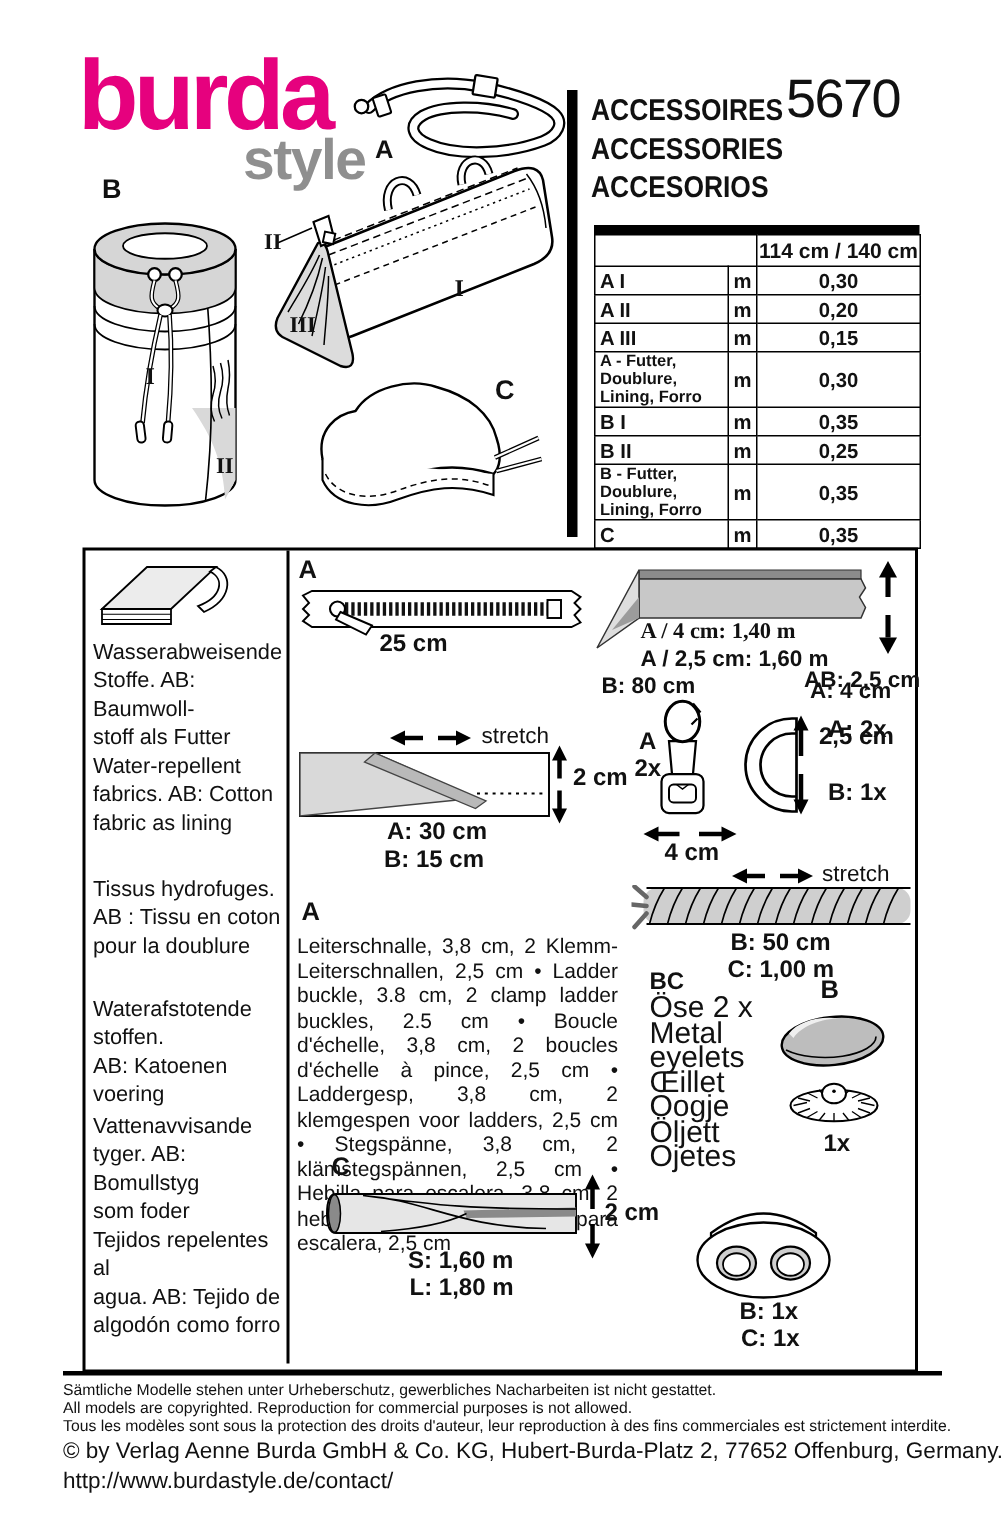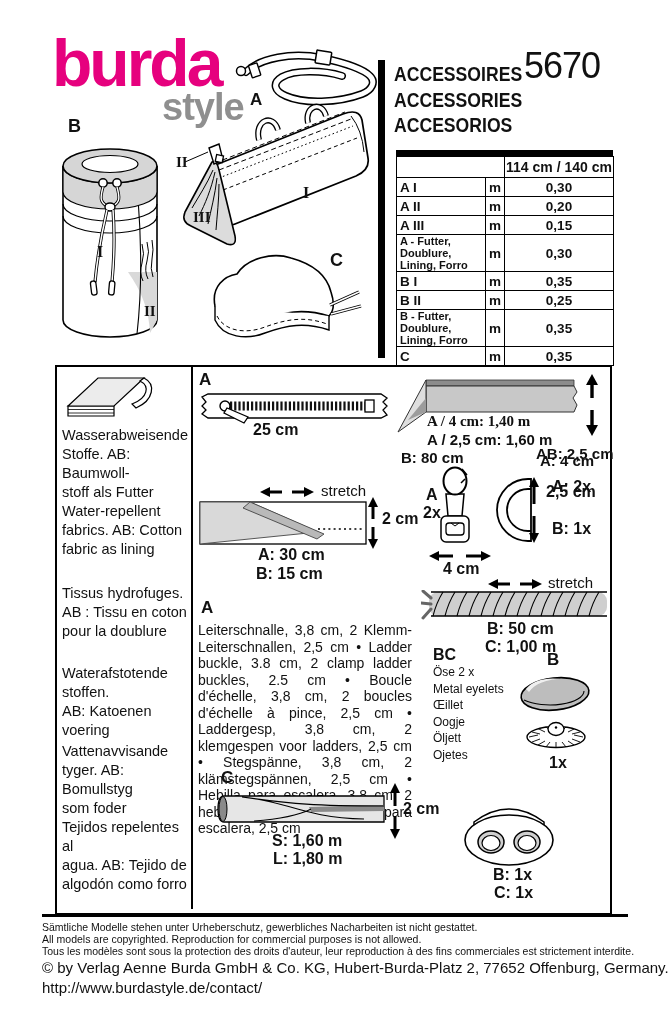--- a/index.html
+++ b/index.html
@@ -21,21 +21,21 @@
   table.yard td{border:1.6px solid #000;font-weight:bold;font-size:13.5px;padding:0 3px;overflow:hidden;}
   table.yard td.item{text-align:left;}
   table.yard td.unit,table.yard td.qty{text-align:center;padding:0;}
   table.yard tr.h td{height:20px;font-size:14px;}
   table.yard tr.r td{height:18px;}
   table.yard tr.f td{height:31px;}
   table.yard td.small2{font-size:11px;line-height:12px;white-space:pre-line;}
   .mainbox{border:2px solid #000;}
   .divline{background:#000;}
   .justify{font-size:14px;line-height:16.5px;text-align:justify;}
-  .names{font-size:12px;line-height:16.5px;white-space:pre-line;}
+  .names{font-size:20px;line-height:16.5px;white-space:pre-line;}
   .foot-sm{font-size:10.5px;line-height:12px;white-space:nowrap;}
   .foot-lg{font-size:15px;line-height:19px;white-space:nowrap;}
   svg{display:block;}
 </style>
 </head>
 <body>
 
 <div class="sheet">
 
   <div class="abs logo-main" style="left:52px;top:30px;color:#e6017e;">burda</div>

